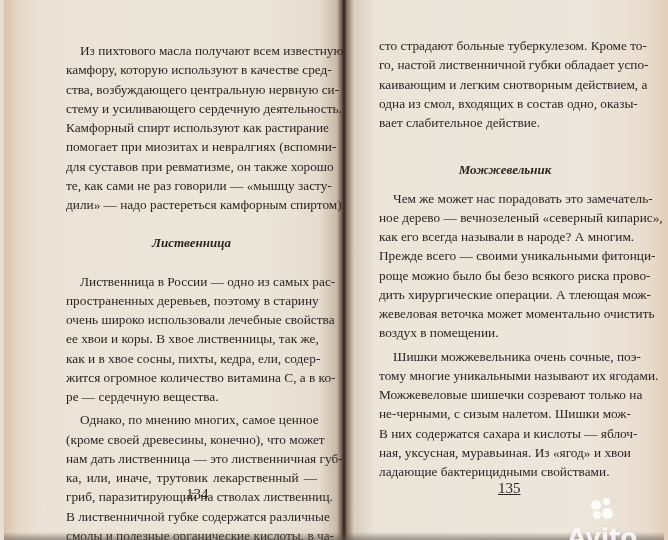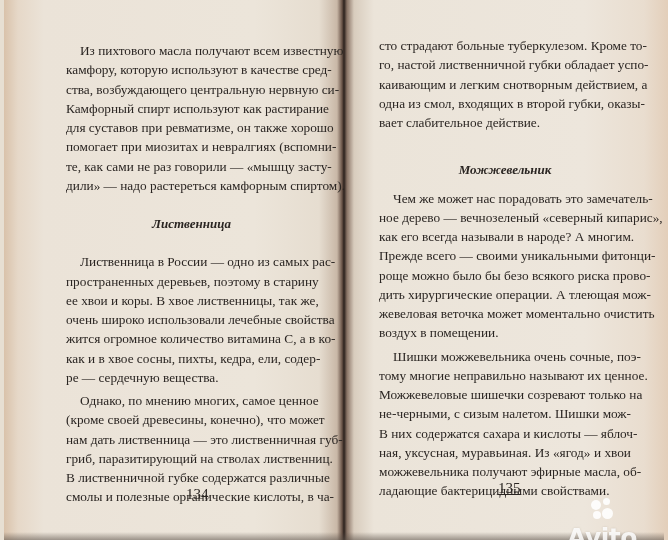--- a/index.html
+++ b/index.html
@@ -73,82 +73,83 @@
 <div class="spread">
 
   <div class="page page-left"></div>
   <div class="page page-right"></div>
 
   <div class="text-block left-text">
     <div>
       <span class="line indent">Из пихтового масла получают всем известную</span>
       <span class="line">камфору, которую используют в качестве сред-</span>
       <span class="line">ства, возбуждающего центральную нервную си-</span>
+      <span class="line">стему и усиливающего сердечную деятельность.</span>
       <span class="line">Камфорный спирт используют как растирание</span>
+      <span class="line">помогает при миозитах и невралгиях (вспомни-</span>
       <span class="line">для суставов при ревматизме, он также хорошо</span>
-      <span class="line">помогает при миозитах и невралгиях (вспомни-</span>
       <span class="line">те, как сами не раз говорили — «мышцу засту-</span>
       <span class="line last">дили» — надо растереться камфорным спиртом).</span>
     </div>
     <span class="gap-md"></span>
     <span class="heading">Лиственница</span>
     <span class="gap-md"></span>
     <div>
       <span class="line indent">Лиственница в России — одно из самых рас-</span>
       <span class="line">пространенных деревьев, поэтому в старину</span>
+      <span class="line">очень широко использовали лечебные свойства</span>
       <span class="line">ее хвои и коры. В хвое лиственницы, так же,</span>
-      <span class="line">очень широко использовали лечебные свойства</span>
+      <span class="line">как и в хвое сосны, пихты, кедра, ели, содер-</span>
       <span class="line">жится огромное количество витамина С, а в ко-</span>
-      <span class="line">как и в хвое сосны, пихты, кедра, ели, содер-</span>
       <span class="line last">ре — сердечную вещества.</span>
     </div>
     <span class="gap-half"></span>
     <div>
       <span class="line indent">Однако, по мнению многих, самое ценное</span>
       <span class="line">(кроме своей древесины, конечно), что может</span>
       <span class="line">нам дать лиственница — это лиственничная губ-</span>
+      <span class="line">ка, или, иначе, трутовик лекарственный —</span>
       <span class="line">гриб, паразитирующий на стволах лиственниц.</span>
       <span class="line">В лиственничной губке содержатся различные</span>
       <span class="line">смолы и полезные органические кислоты, в ча-</span>
 
     </div>
   </div>
   <div class="page-num pn-left">134</div>
 
   <div class="text-block right-text">
     <div>
       <span class="line">сто страдают больные туберкулезом. Кроме то-</span>
       <span class="line">го, настой лиственничной губки обладает успо-</span>
       <span class="line">каивающим и легким снотворным действием, а</span>
-      <span class="line">одна из смол, входящих в второй губки, оказы-</span>
+      <span class="line">одна из смол, входящих в состав одно, оказы-</span>
       <span class="line last">вает слабительное действие.</span>
     </div>
     <span class="gap-md"></span>
     <span class="gap-sm"></span>
     <span class="heading">Можжевельник</span>
     <span class="gap-sm"></span>
     <div>
       <span class="line indent">Чем же может нас порадовать это замечатель-</span>
       <span class="line">ное дерево — вечнозеленый «северный кипарис»,</span>
       <span class="line">как его всегда называли в народе? А многим.</span>
       <span class="line">Прежде всего — своими уникальными фитонци-</span>
       <span class="line">роще можно было бы безо всякого риска прово-</span>
       <span class="line">дить хирургические операции. А тлеющая мож-</span>
       <span class="line">жевеловая веточка может моментально очистить</span>
       <span class="line last">воздух в помещении.</span>
     </div>
     <span class="gap-half"></span>
     <div>
       <span class="line indent">Шишки можжевельника очень сочные, поэ-</span>
-      <span class="line">тому многие неправильно называют их ценное.</span>
+      <span class="line">тому многие уникальными называют их ягодами.</span>
       <span class="line">Можжевеловые шишечки созревают только на</span>
       <span class="line">не-черными, с сизым налетом. Шишки мож-</span>
       <span class="line">В них содержатся сахара и кислоты — яблоч-</span>
       <span class="line">ная, уксусная, муравьиная. Из «ягод» и хвои</span>
-      <span class="line">можжевельника получают эфирные масла, об-</span>
       <span class="line last">ладающие бактерицидными свойствами.</span>
     </div>
 
   </div>
   <div class="page-num pn-right">135</div>
 
   <div class="bottom-shade"></div>
 
   <div class="watermark">
     <div class="wm-dots">

